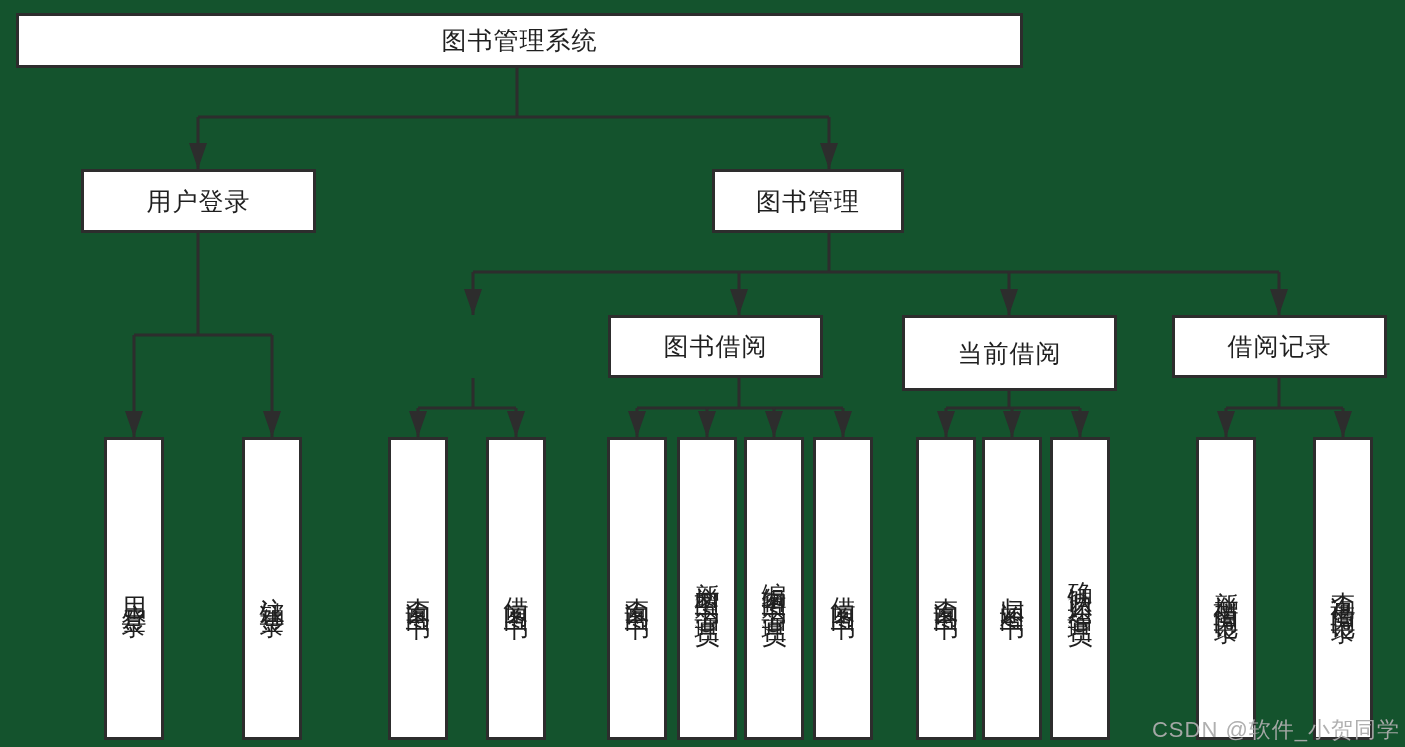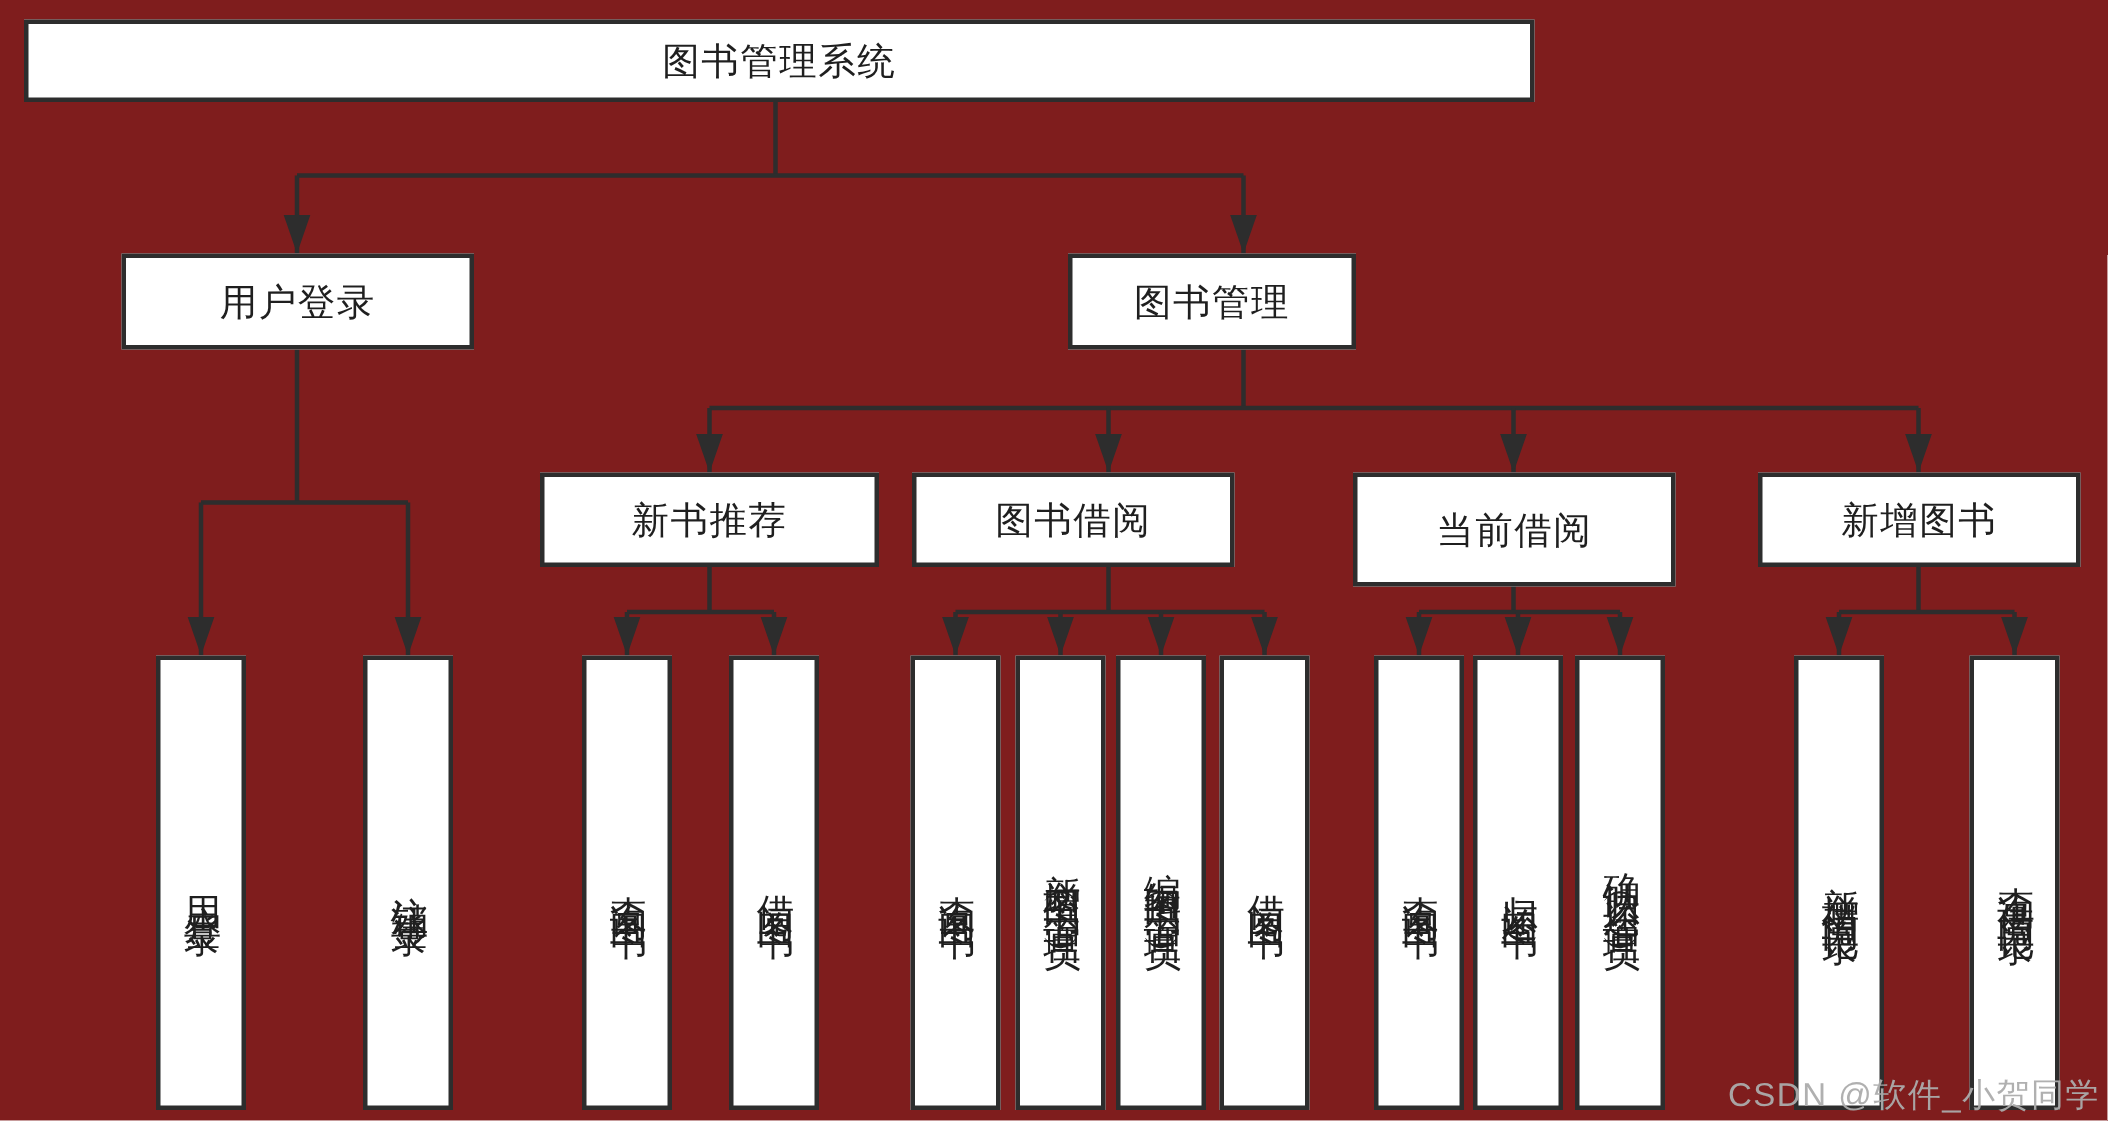--- a/index.html
+++ b/index.html
@@ -5,21 +5,21 @@
   html, body {
     margin: 0;
     padding: 0;
     background: #ffffff;
     font-family: "Liberation Sans", "DejaVu Sans", sans-serif;
   }
   .canvas {
     position: relative;
     width: 1405px;
     height: 747px;
-    background: #7f1d1d;
+    background: #14532d;
     overflow: hidden;
   }
   .connectors {
     position: absolute;
     left: 0;
     top: 0;
     width: 1405px;
     height: 747px;
   }
   .connectors path {
@@ -119,31 +119,28 @@
     <span>图书管理系统</span>
   </div>
 
   <div class="node" style="left:81px;top:169px;width:235px;height:64px">
     <span>用户登录</span>
   </div>
   <div class="node" style="left:712px;top:169px;width:192px;height:64px">
     <span>图书管理</span>
   </div>
 
-  <div class="node" style="left:360px;top:315px;width:226px;height:63px">
-    <span>新书推荐</span>
-  </div>
   <div class="node" style="left:608px;top:315px;width:215px;height:63px">
     <span>图书借阅</span>
   </div>
   <div class="node" style="left:902px;top:315px;width:215px;height:76px">
     <span>当前借阅</span>
   </div>
   <div class="node" style="left:1172px;top:315px;width:215px;height:63px">
-    <span>新增图书</span>
+    <span>借阅记录</span>
   </div>
 
   <div class="node leaf" style="left:104px">
     <span class="vtext">用户登录</span>
   </div>
   <div class="node leaf" style="left:242px">
     <span class="vtext">注销登录</span>
   </div>
 
   <div class="node leaf" style="left:388px">

